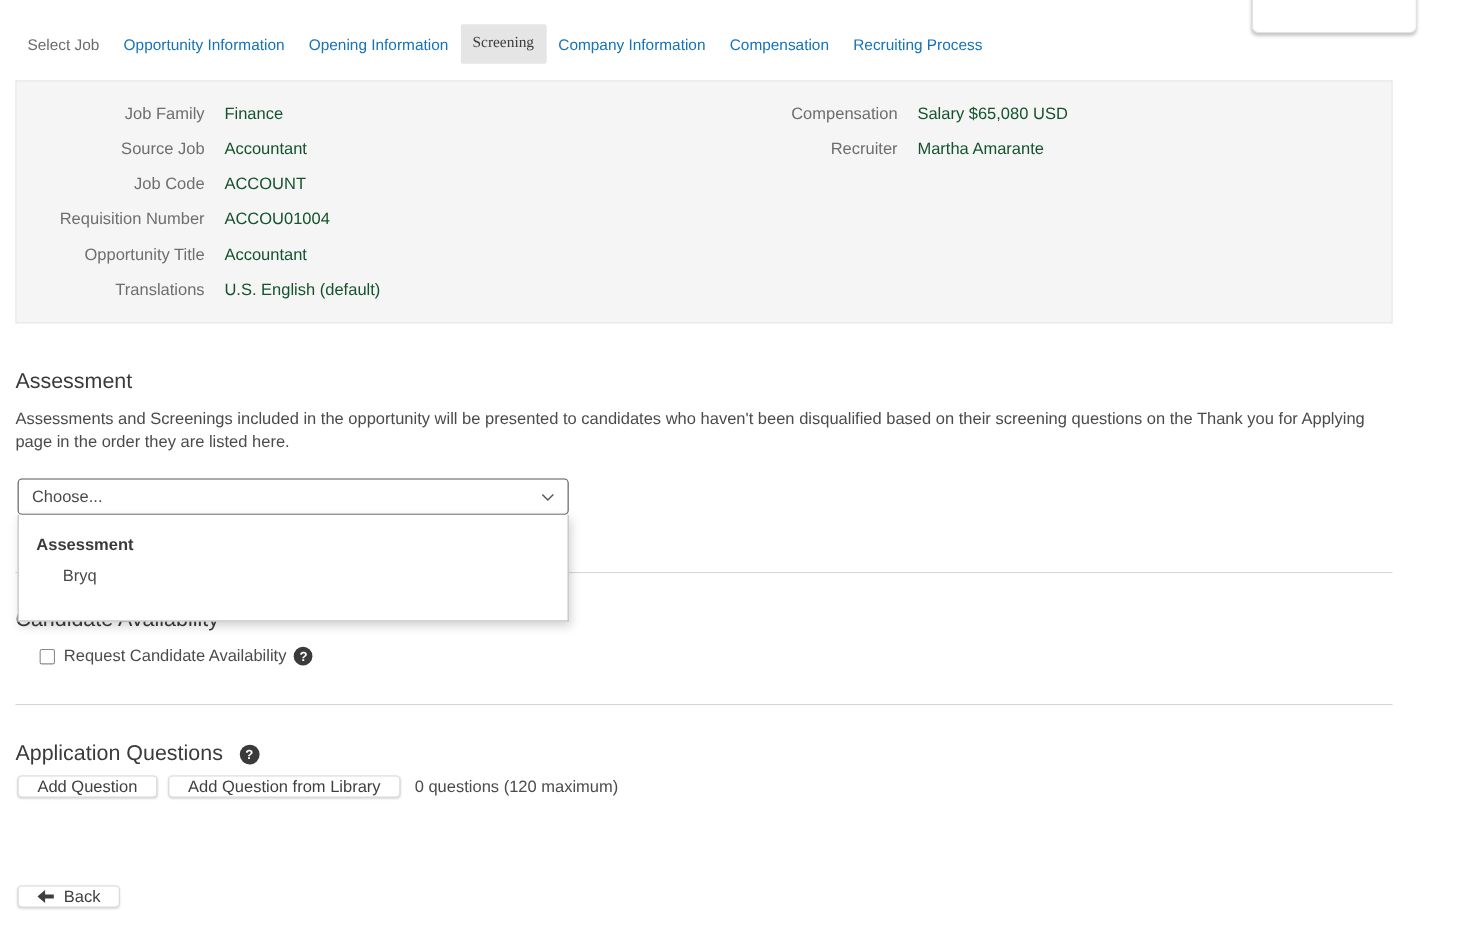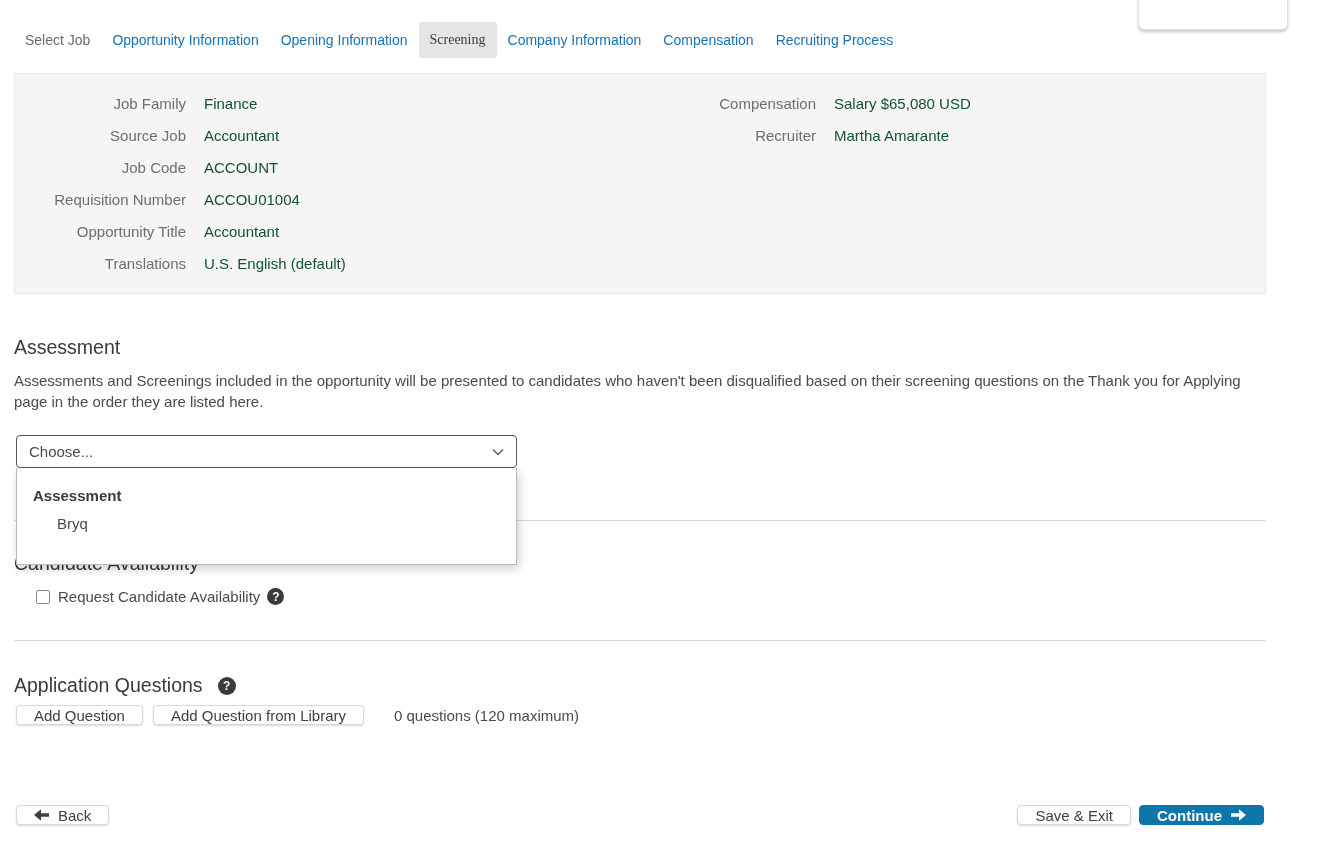--- a/index.html
+++ b/index.html
@@ -59,21 +59,21 @@
           font-weight:700; margin-left:7px; flex:none; }
   .sec-questions { margin:34px 0 0 14px; display:flex; align-items:center; gap:8px; }
   .sec-questions .help { width:18px; height:18px; }
 
   .btn { display:inline-flex; align-items:center; justify-content:center; gap:9px;
          height:20px; padding:0 17px; background:#fff; border:1px solid #d9d9d9;
          border-radius:4px; box-shadow:0 1px 2px rgba(0,0,0,.15); font-size:15px;
          color:#3f3f3f; cursor:pointer;
          font-family:"Liberation Sans","DejaVu Sans",sans-serif; }
   .btn-row { display:flex; align-items:center; margin:9px 0 0 16px; gap:10px; }
-  .btn-row .count { margin-left:20px; font-size:15px; color:#4b4b4b; }
+  .btn-row .count { margin-left:3px; font-size:15px; color:#4b4b4b; }
 
   .footer { display:flex; justify-content:space-between; align-items:center;
             margin:80px 74px 0 16px; }
   .footer .right { display:flex; gap:8px; }
   .btn-primary { background:#0e76a8; border-color:#0e76a8; color:#fff; font-weight:700;
                  box-shadow:none; }
   .arrow-svg { display:block; }
 </style>
 </head>
 <body>
@@ -168,24 +168,15 @@
     <span class="count">0 questions (120 maximum)</span>
   </div>
 
   <div class="footer">
     <button class="btn">
       <svg class="arrow-svg" width="15" height="12" viewBox="0 0 15 12">
         <path d="M15 4.2 H7 V0.2 L0 6 L7 11.8 V7.8 H15 Z" fill="#3f3f3f"></path>
       </svg>
       <span>Back</span>
     </button>
-    <div class="right">
-      <button class="btn">Save &amp; Exit</button>
-      <button class="btn btn-primary">
-        <span>Continue</span>
-        <svg class="arrow-svg" width="15" height="12" viewBox="0 0 15 12">
-          <path d="M0 4.2 H8 V0.2 L15 6 L8 11.8 V7.8 H0 Z" fill="#ffffff"></path>
-        </svg>
-      </button>
-    </div>
   </div>
 
 </div>
 
 </body></html>

